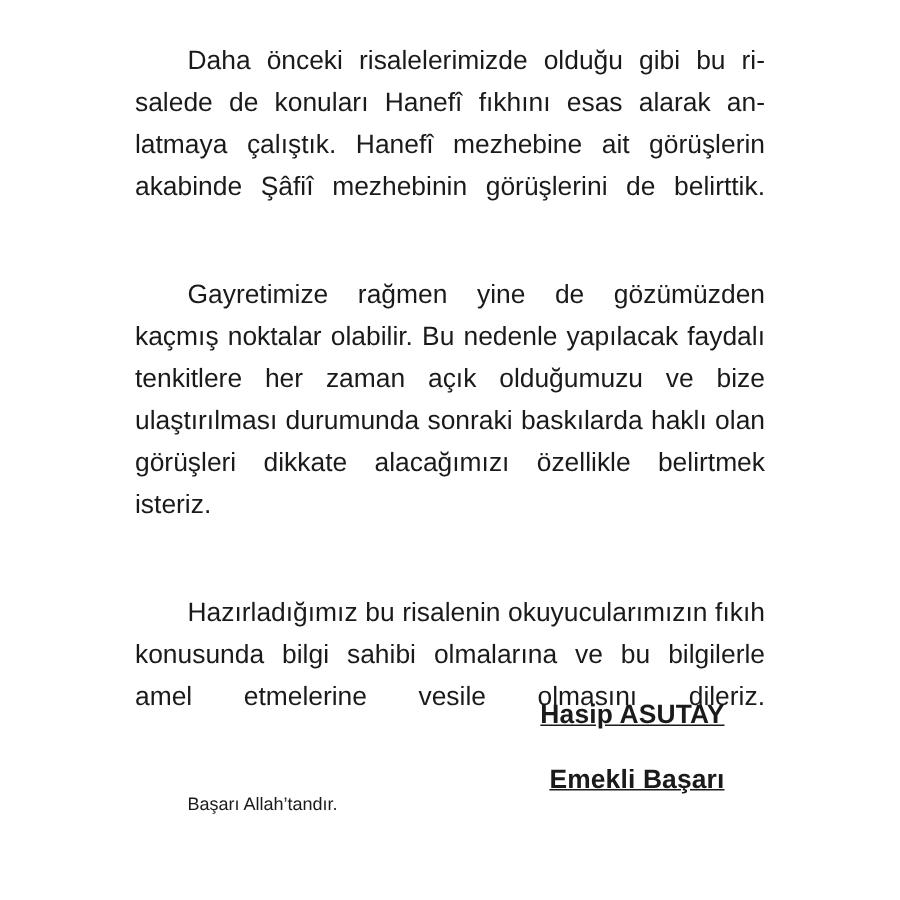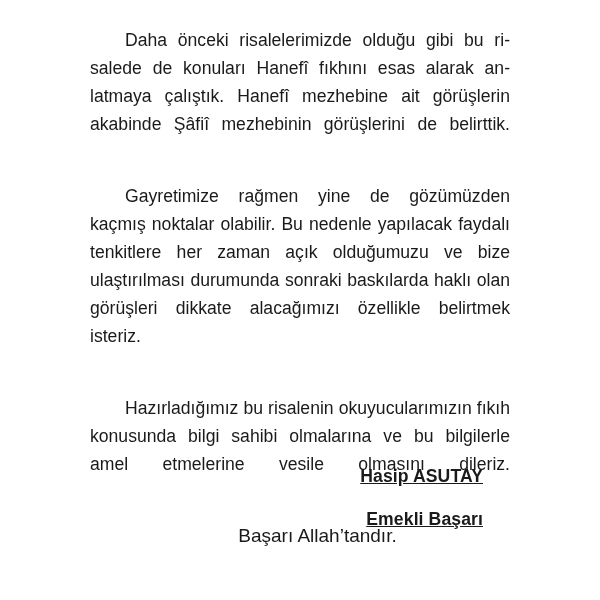--- a/index.html
+++ b/index.html
@@ -42,24 +42,24 @@
 
   
   .para::after {
     content: "";
     display: inline-block;
     width: 100%;
   }
 
   .closing-line {
     margin: 0;
-    font-size: 19px;
+    font-size: 12px;
     line-height: 28px;
     color: #1a1a1a;
-    text-align: center;
+    text-align: left;
     text-indent: 35px;
   }
 
   .signature {
     position: absolute;
     left: 90px;
     top: 446px;
     width: 410px;
     text-align: right;
   }

